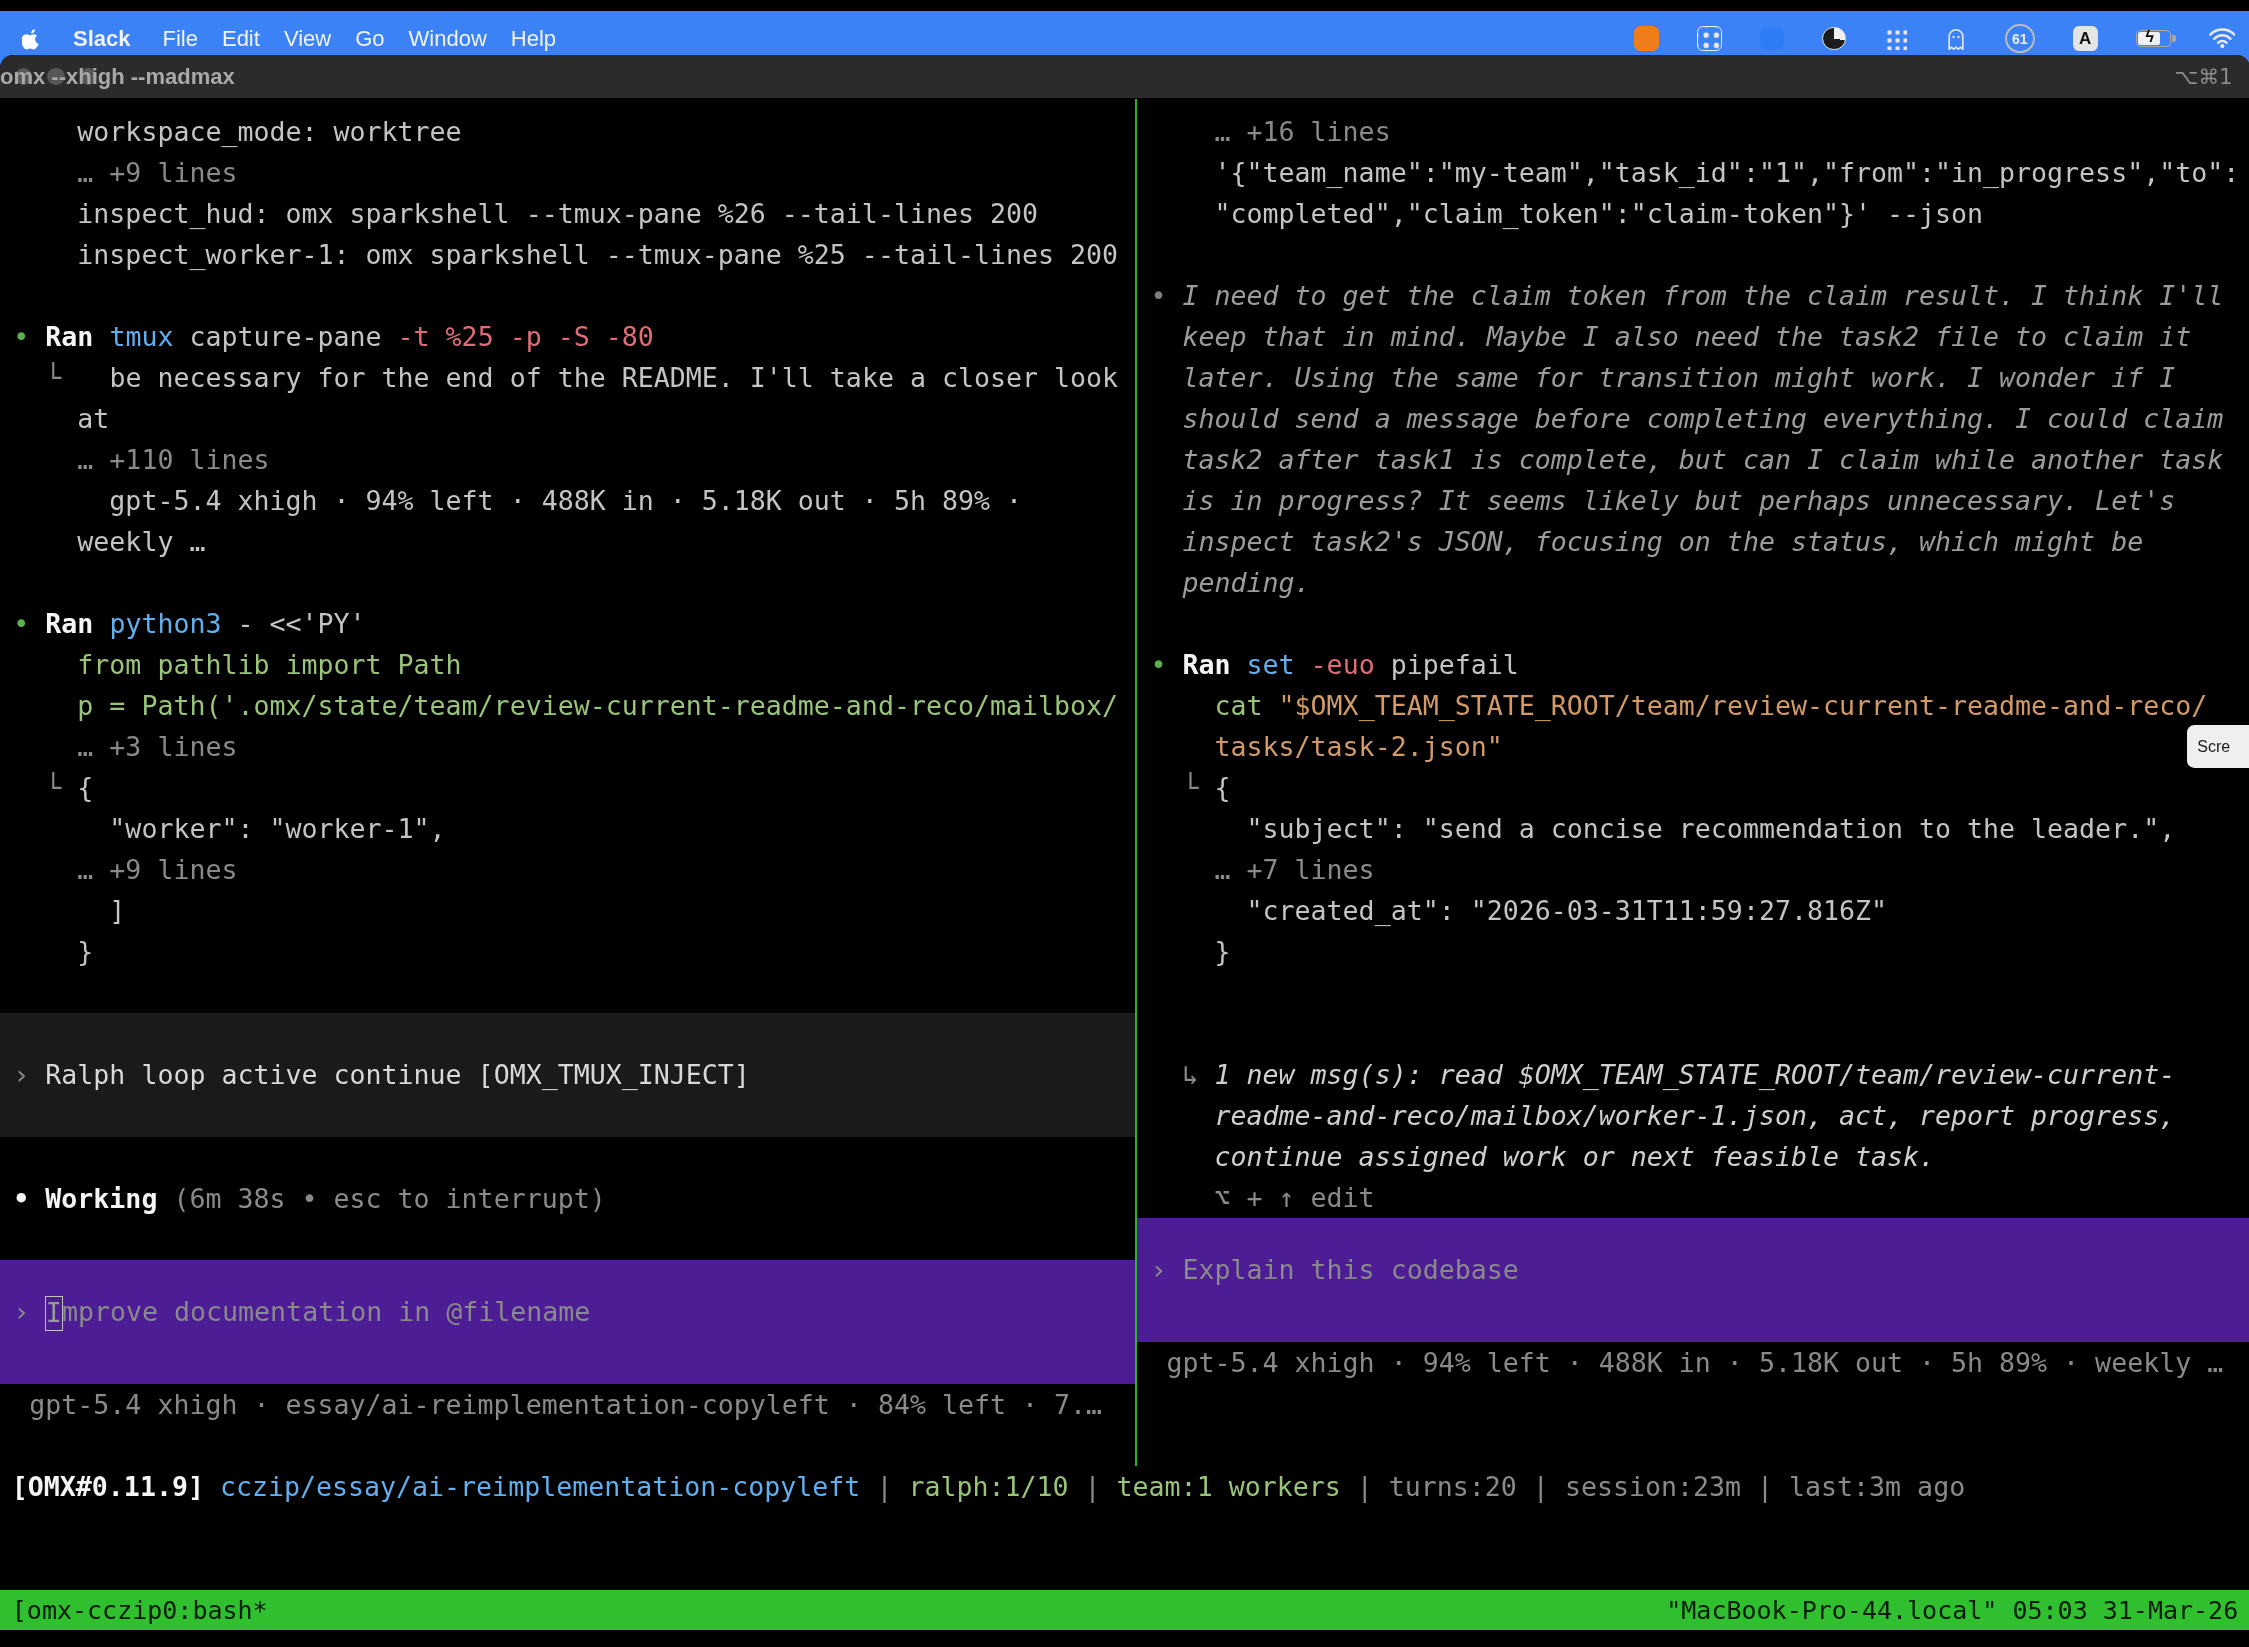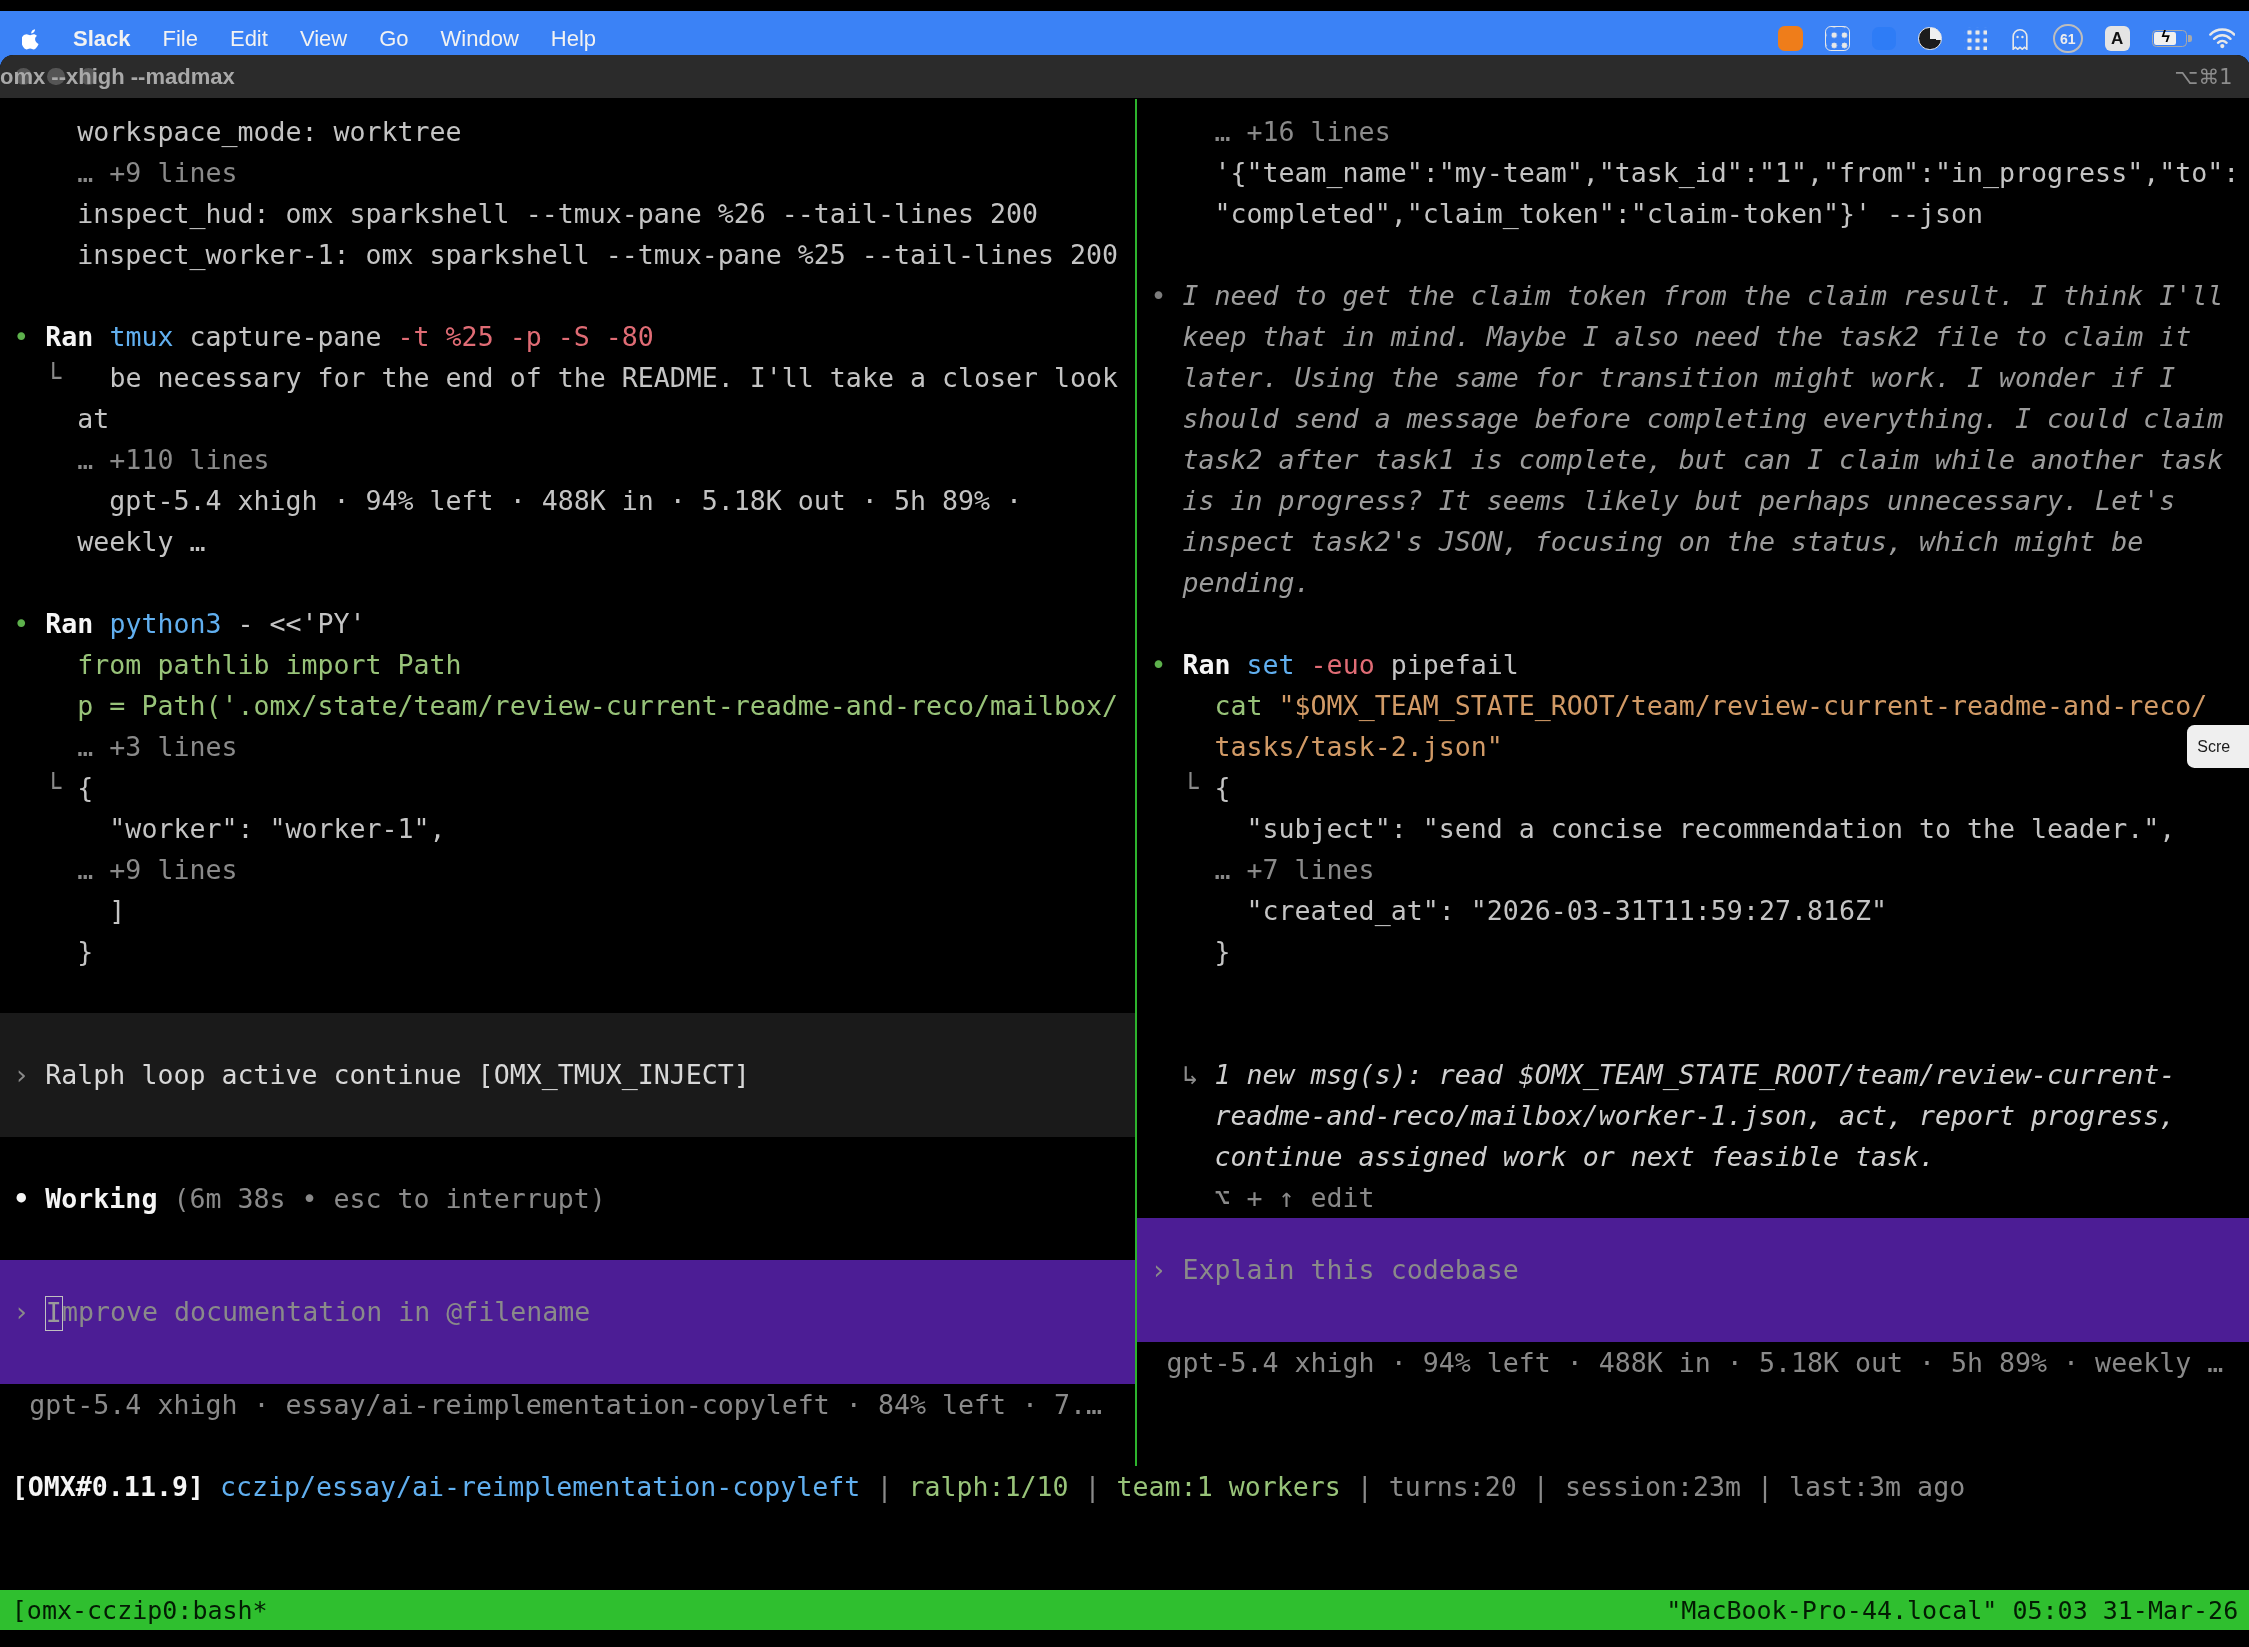--- a/index.html
+++ b/index.html
@@ -7,21 +7,21 @@
   .screen { position:relative; width:2250px; height:1648px; background:#000; overflow:hidden;
             font-family:"DejaVu Sans Mono","DejaVu Sans",monospace; }
 
   
   .menubar { position:absolute; top:11px; left:0; right:0; height:55px; background:#3b82f6;
              display:flex; align-items:center; color:#f2f2f2;
              font-family:"Liberation Sans",sans-serif; font-size:22px; }
   .menubar-left { display:flex; align-items:center; gap:32px; padding-left:22px; }
   .app-name { font-weight:700; }
   .menu-item { cursor:default; }
-  .menubar-right { margin-left:auto; display:flex; align-items:center; gap:22px; padding-right:14.8px; }
+  .menubar-right { margin-left:auto; display:flex; align-items:center; gap:38px; padding-right:14.8px; }
   .apple { width:19px; height:22px; display:block; }
   .mi { display:flex; align-items:center; justify-content:center; }
   .rec-badge { width:25px; height:25px; border-radius:6.6px; background:#ef7d1a; }
   .grid-app { width:25px; height:25px; border:1.8px solid #e8e8e8; border-radius:5.9px;
               background: radial-gradient(#e8e8e8 2.6px, transparent 3px); background-size:10.3px 10.3px;
               background-position:3px 3px; }
   .blue-app { width:23.6px; height:23.6px; border-radius:6.6px; background:#2e7cf6; }
   .swirl-app { width:23.6px; height:23.6px; border-radius:50%; border:1.5px solid #e8e8e8;
                background: conic-gradient(#f0f0f0 0 100deg, #1c1c1c 100deg 360deg); }
   .dots-grid { width:23.6px; height:23.6px; background: radial-gradient(#e8e8e8 2.2px, transparent 2.6px);
@@ -94,21 +94,21 @@
 <div class="screen">
 
   <div class="menubar">
     <div class="menubar-left">
       <span class="mi">
         <svg class="apple" viewBox="0 0 24 28">
             <path fill="#fff" d="M16.5 1.5c.2 1.4-.4 2.7-1.2 3.7-.9 1-2.3 1.8-3.6 1.7-.2-1.3.5-2.7 1.3-3.6.9-1 2.4-1.7 3.5-1.8zM21 20.3c-.6 1.4-.9 2-1.7 3.2-1.1 1.7-2.7 3.8-4.6 3.8-1.7 0-2.2-1.1-4.5-1.1s-2.9 1.1-4.6 1.1c-1.9 0-3.4-1.9-4.5-3.6C-1.5 19-1.8 13.4.9 10.4 2.2 8.9 4 8 5.7 8c1.8 0 3 1.1 4.5 1.1 1.5 0 2.4-1.1 4.5-1.1 1.5 0 3.1.8 4.3 2.2-3.8 2.1-3.2 7.5 2 10.1z"></path>
           </svg>
       </span>
       <span class="app-name">Slack</span>
-      <span style="display:flex;gap:32px;">
+      <span style="display:flex;gap:24px;">
           <span class="menu-item">File</span>
           <span class="menu-item">Edit</span>
           <span class="menu-item">View</span>
           <span class="menu-item">Go</span>
           <span class="menu-item">Window</span>
           <span class="menu-item">Help</span>
         </span>
     </div>
     <div class="menubar-right">
       <span class="mi rec-badge"></span>

